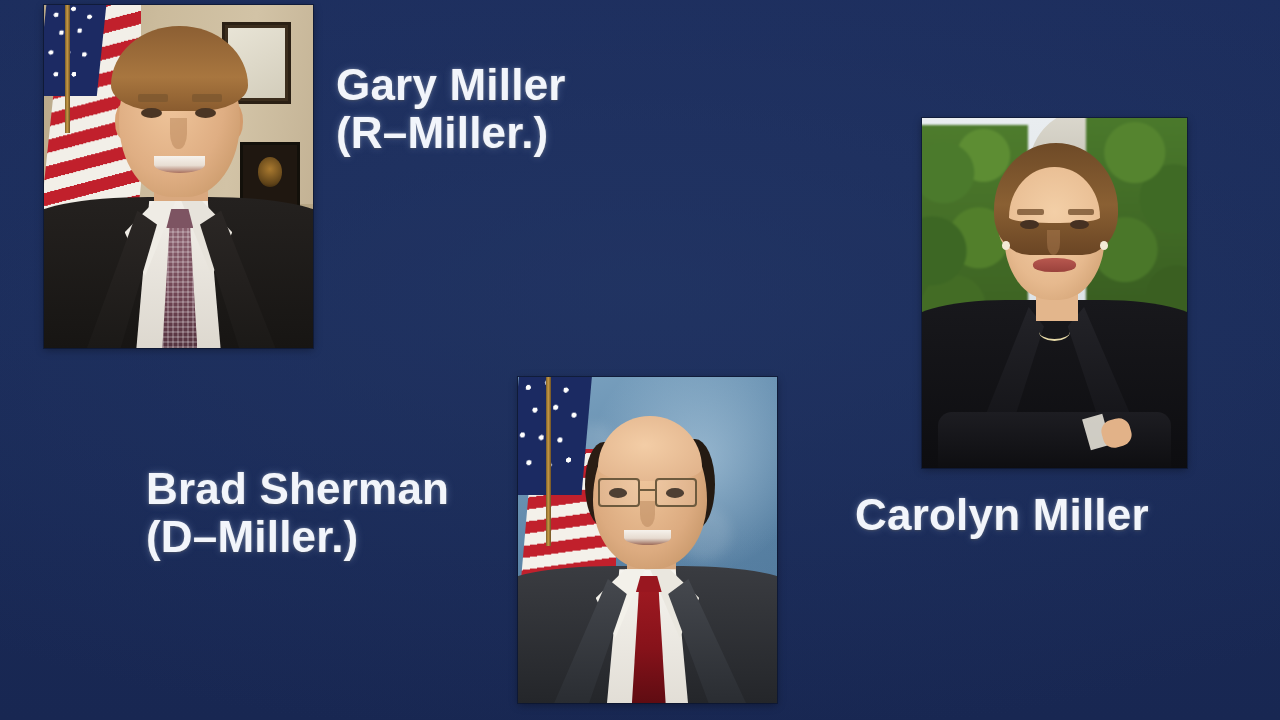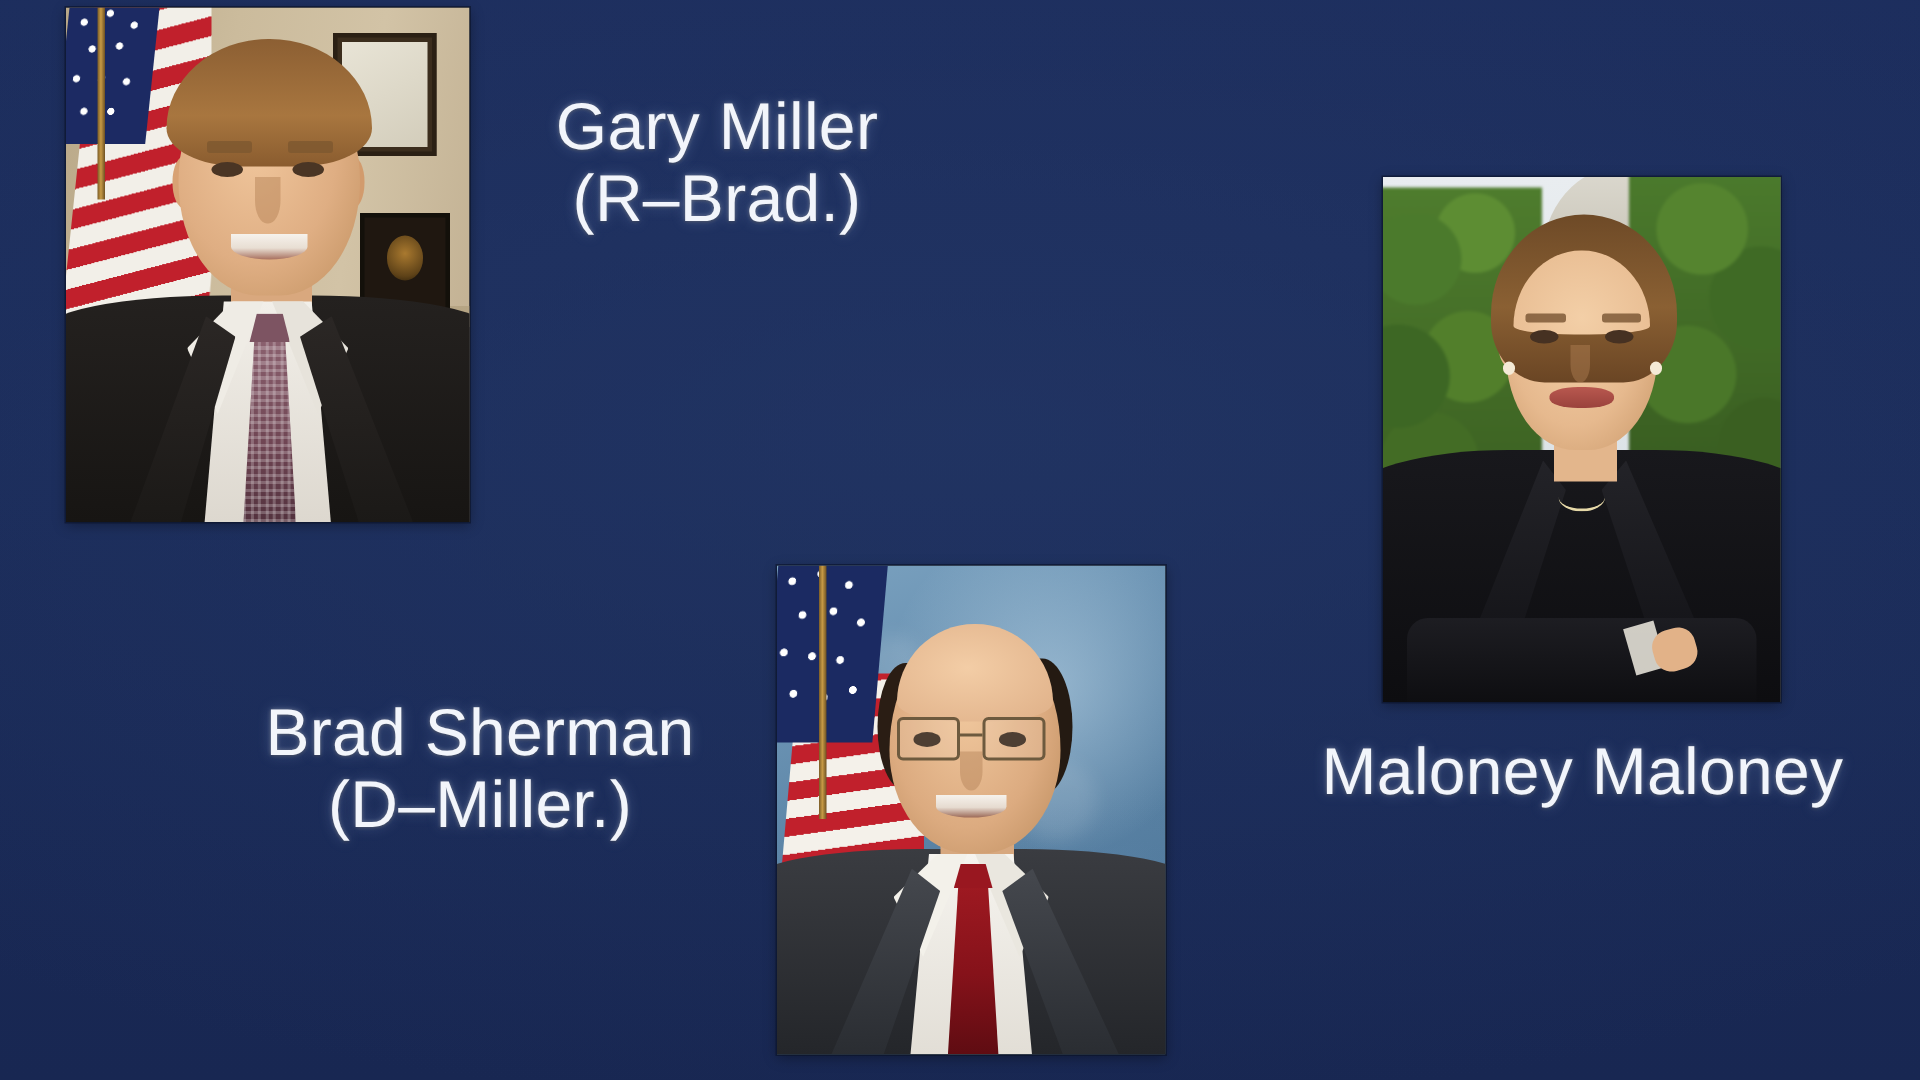--- a/index.html
+++ b/index.html
@@ -30,29 +30,28 @@
     overflow: hidden;
     background: #222;
     box-shadow: 0 0 0 1px rgba(10,18,40,0.6), 0 2px 8px rgba(0,0,0,0.35);
   }
   .photo .layer { position: absolute; }
 
   
   .label {
     position: absolute;
     color: #f2f5fb;
-    text-align: center;
     line-height: 1.05;
     letter-spacing: 0.2px;
     text-shadow:
       0 0 3px rgba(255,255,255,0.35),
       0 0 9px rgba(160,185,235,0.30),
       0 1px 2px rgba(0,0,0,0.45);
     white-space: nowrap;
-    font-weight: 400;
+    font-weight: 700;
   }
   .label .l1 { display: block; font-size: 44px; }
   .label .l2 { display: block; font-size: 44px; margin-top: 2px; }
 
   
   #ph-miller { left: 44px; top: 5px; width: 269px; height: 343px; }
   .m-wall {
     left: 0; top: 0; right: 0; height: 62%;
     background:
       linear-gradient(100deg, #b9a888 0%, #cbbb9c 38%, #d2c3a6 70%, #c3b294 100%);
@@ -484,21 +483,21 @@
     <div class="layer m-brow-l"></div>
     <div class="layer m-brow-r"></div>
     <div class="layer m-eye-l"></div>
     <div class="layer m-eye-r"></div>
     <div class="layer m-nose"></div>
     <div class="layer m-mouth"></div>
   </div>
 
   <div class="label" id="lb-miller" style="left:336px; top:62px; width:284px;">
     <span class="l1">Gary Miller</span>
-    <span class="l2">(R–Brad.)</span>
+    <span class="l2">(R–Miller.)</span>
   </div>
 
   <div class="photo" id="ph-maloney">
     <div class="layer c-sky"></div>
     <div class="layer c-dome"></div>
     <div class="layer c-colonnade"></div>
     <div class="layer c-base"></div>
     <div class="layer c-trees-l"></div>
     <div class="layer c-trees-r"></div>
 
@@ -521,21 +520,21 @@
     <div class="layer c-earring-r"></div>
     <div class="layer c-brow-l"></div>
     <div class="layer c-brow-r"></div>
     <div class="layer c-eye-l"></div>
     <div class="layer c-eye-r"></div>
     <div class="layer c-nose"></div>
     <div class="layer c-lips"></div>
   </div>
 
   <div class="label" id="lb-maloney" style="left:855px; top:492px; width:400px;">
-    <span class="l1">Maloney Maloney</span>
+    <span class="l1">Carolyn Miller</span>
   </div>
 
   <div class="photo" id="ph-sherman">
     <div class="layer s-bg"></div>
 
     <div class="layer s-flag">
       <div class="s-flag-stripes"></div>
       <div class="s-flag-canton"></div>
       <div class="s-pole"></div>
     </div>

